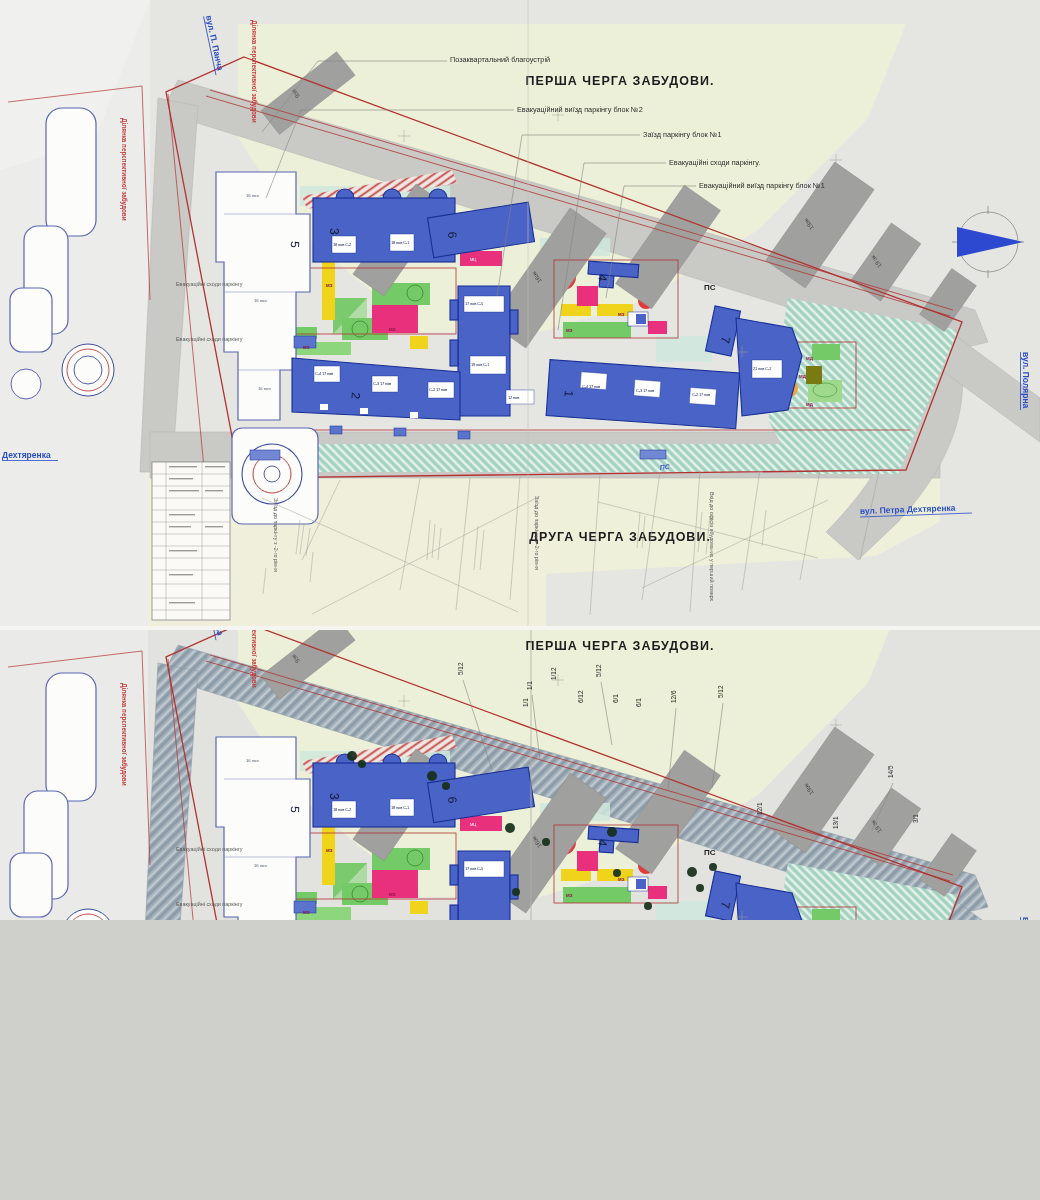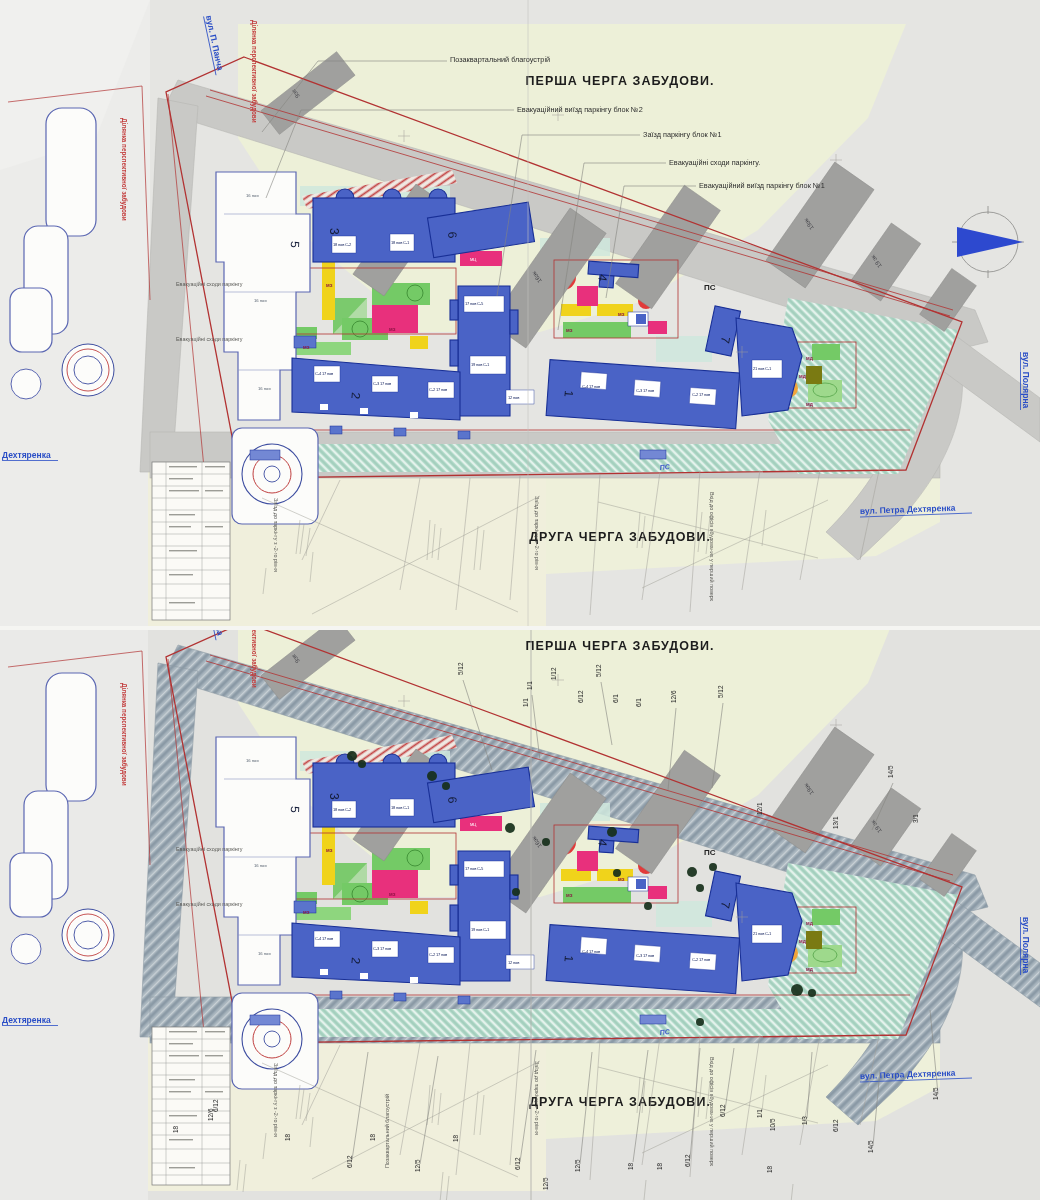--- a/index.html
+++ b/index.html
@@ -1,16 +1,16 @@
 <!DOCTYPE html>
 <html><head>
 <meta charset="utf-8">
 <style>
   html,body{margin:0;padding:0;background:#cfcfcc;}
-  .stage{position:relative;width:1040px;height:1200px;overflow:hidden;background:#bef264;
+  .stage{position:relative;width:1040px;height:920px;overflow:hidden;background:#bef264;
          font-family:"Liberation Sans", sans-serif;}
   svg{position:absolute;left:0;top:0;display:block;}
   text{font-family:"Liberation Sans", sans-serif;}
   .t-title{font-size:12.5px;font-weight:700;fill:#1d1d1d;letter-spacing:1px;}
   .t-callout{font-size:7.3px;fill:#2e2e2e;}
   .t-street{font-size:8.5px;font-weight:700;fill:#2a4ec6;}
   .t-red{font-size:6.3px;fill:#c23a3a;font-weight:700;}
   .t-num{font-size:12px;fill:#141c38;}
   .t-sec{font-size:4.1px;fill:#14225e;letter-spacing:-0.2px;}
   .t-secw{font-size:4.1px;fill:#ffffff;letter-spacing:-0.2px;}

